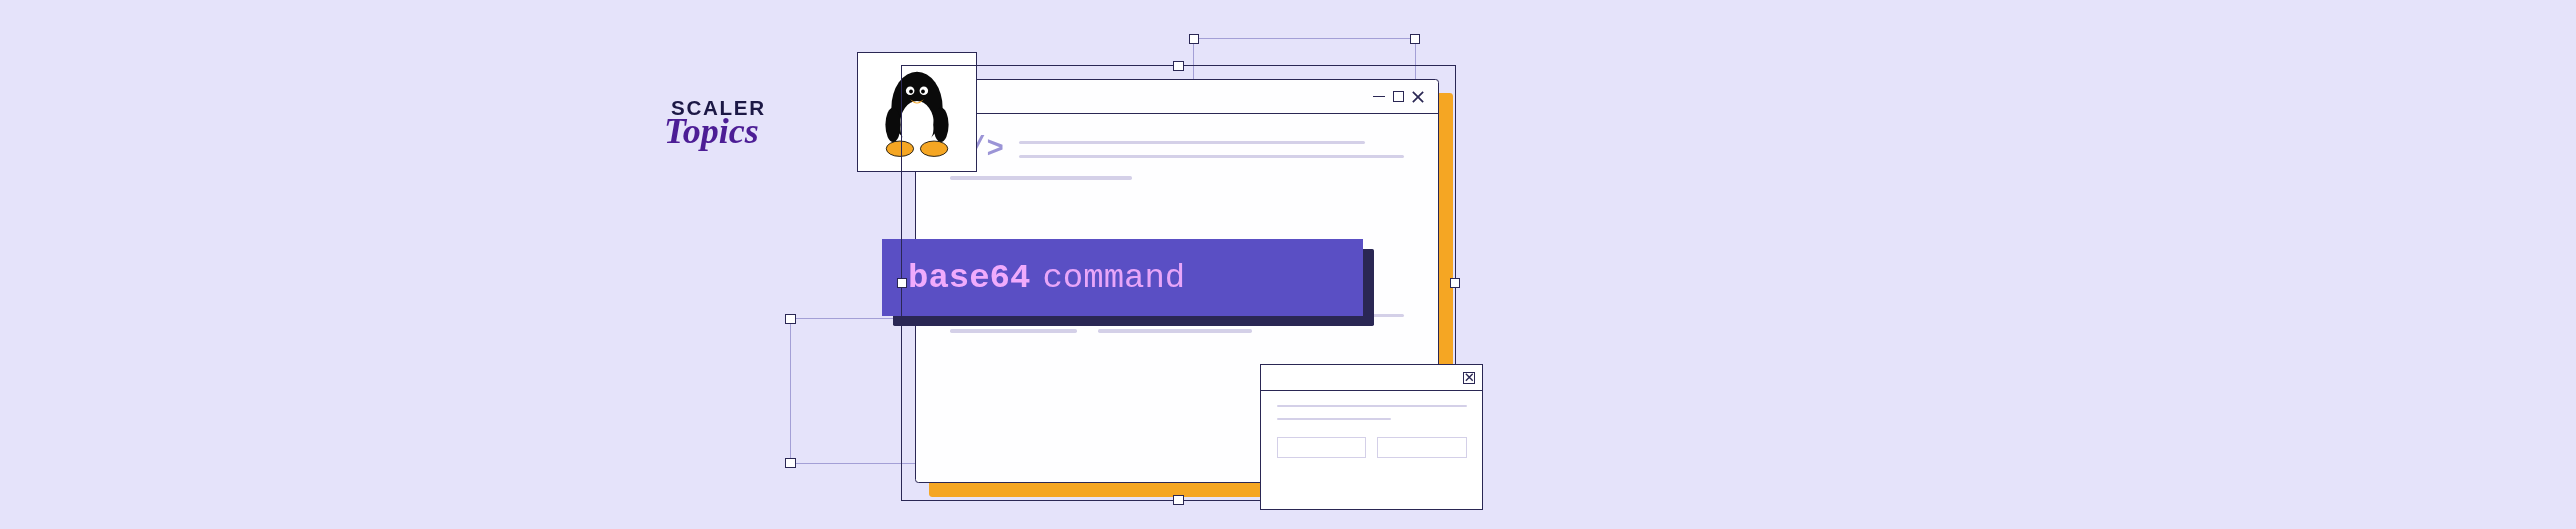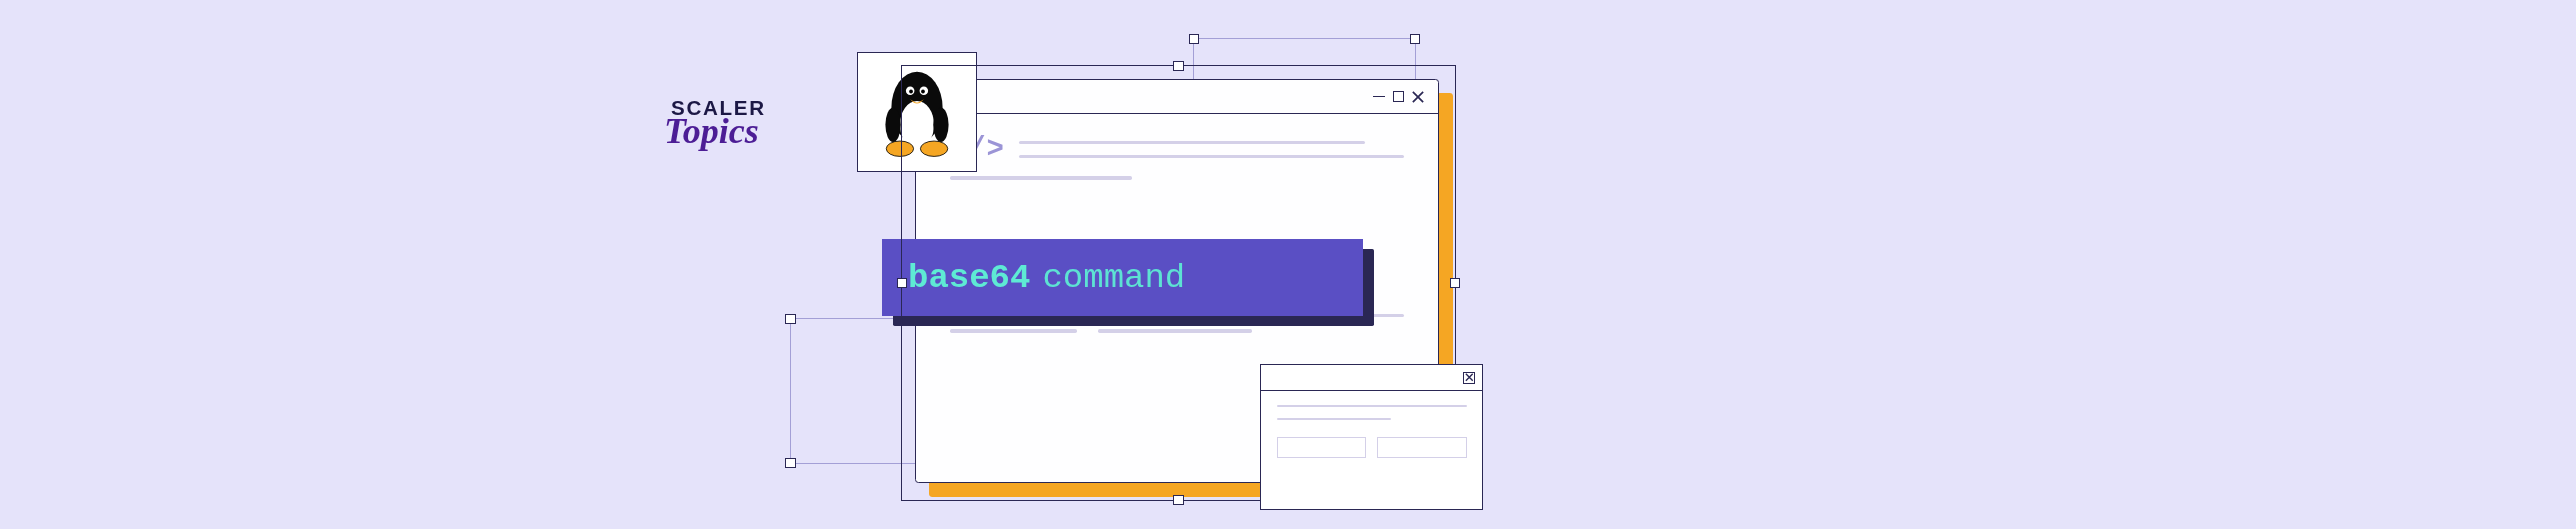--- a/index.html
+++ b/index.html
@@ -100,21 +100,21 @@
     border-radius: 1.7px;
   }
   .cmd-banner {
     position: absolute;
     background: #5A4FC4;
     display: flex;
     align-items: center;
     padding: 0 26px;
     font-family: "Courier New", monospace;
     font-size: 34px;
-    color: #5eead4;
+    color: #f0abfc;
   }
   .cmd-banner .cmd { font-weight: 700; }
   .cmd-banner .arg { font-weight: 400; margin-left: 12px; opacity: 0.95; }
 
   .bottom-lines { padding: 26px 34px 17px 34px; display: flex; flex-direction: column; gap: 12px; }
 
   
   .tux-card {
     position: absolute;
     background: #fff;

